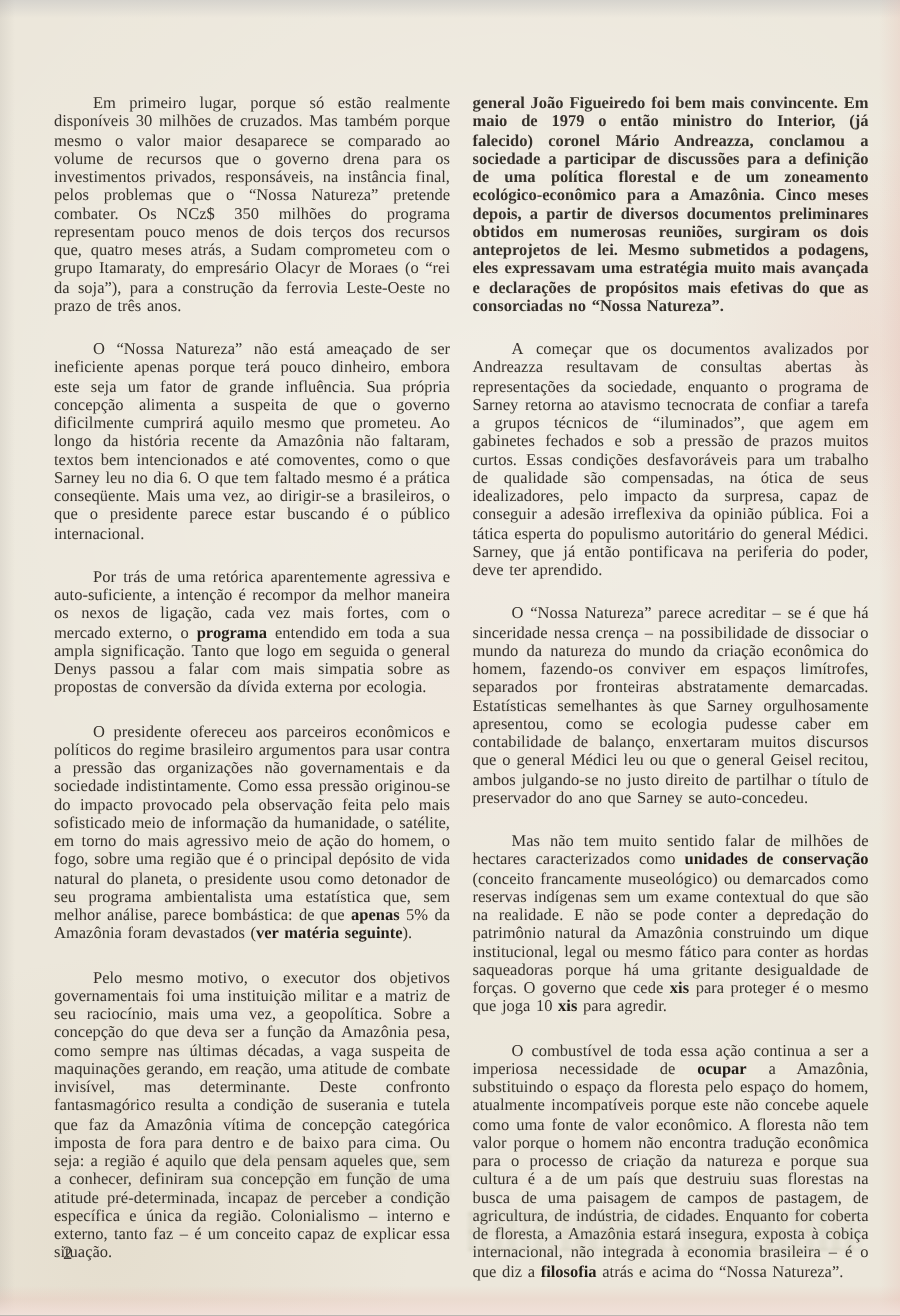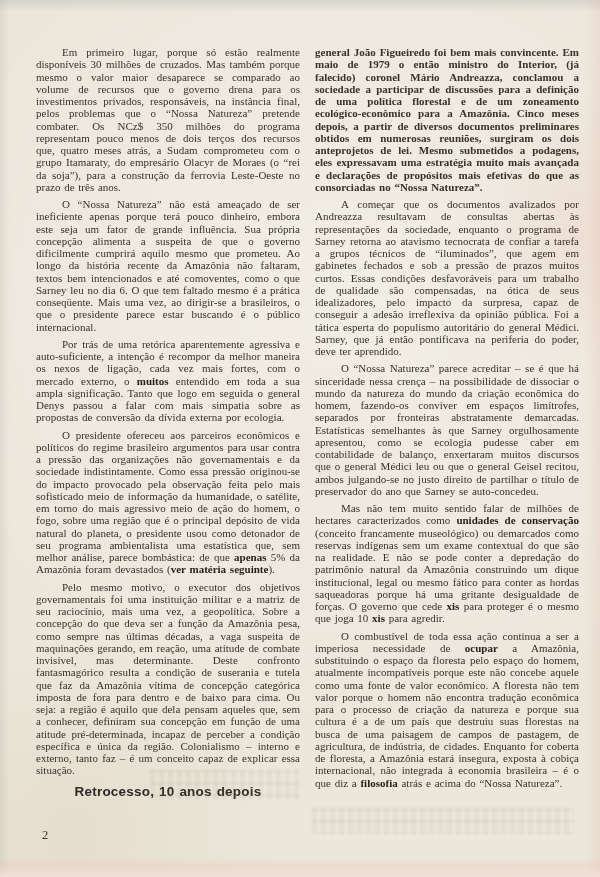--- a/index.html
+++ b/index.html
@@ -20,21 +20,21 @@
     background:linear-gradient(to top, rgba(242,224,218,0.9), rgba(233,196,186,0.35) 55%, rgba(233,196,186,0));}
   .edge-left{position:absolute;top:0;left:0;width:10px;height:877px;
     background:linear-gradient(to right, rgba(150,145,138,0.16), rgba(150,145,138,0));}
   .edge-right{position:absolute;top:0;right:0;width:14px;height:877px;
     background:linear-gradient(to left, rgba(228,188,178,0.30), rgba(228,188,178,0));}
 
   .col{position:absolute;top:46px;width:264px;text-align:justify;
     font-size:11px;line-height:12.25px;word-spacing:1px;hyphens:auto;}
   .col-left{left:36px;}
   .col-right{left:315px;}
-  .p{margin:0 0 5px;text-indent:26px;}
+  .p{margin:17px 0 5px;text-indent:26px;}
   .p.noindent{text-indent:0;font-weight:bold;}
   .p b{font-weight:bold;color:#241f1a;}
   .heading{font-family:"Liberation Sans","DejaVu Sans",sans-serif;font-weight:bold;
     font-size:13.5px;text-align:center;text-indent:0;margin:9px 0 3px;color:#2d2923;letter-spacing:0.2px;}
   .pageno{position:absolute;left:42px;top:828px;font-size:12.5px;color:#3a352e;}
 
   .ghost{position:absolute;opacity:.42;filter:blur(1.1px);pointer-events:none;
     background:
       repeating-linear-gradient(90deg, rgba(128,138,104,0.20) 0 5px, rgba(128,138,104,0) 5px 9px),
       repeating-linear-gradient(180deg, rgba(128,138,104,0.22) 0 3px, rgba(128,138,104,0) 3px 12px);}
@@ -48,24 +48,23 @@
 <div class="page">
 
   <div class="edge-top"></div>
   <div class="edge-left"></div>
   <div class="edge-right"></div>
   <div class="edge-bottom"></div>
 
   <div class="col col-left">
     <p class="p">Em primeiro lugar, porque só estão realmente disponíveis 30 milhões de cruzados. Mas também porque mesmo o valor maior desaparece se comparado ao volume de recursos que o governo drena para os investimentos privados, responsáveis, na instância final, pelos problemas que o “Nossa Natureza” pretende combater. Os NCz$ 350 milhões do programa representam pouco menos de dois terços dos recursos que, quatro meses atrás, a Sudam comprometeu com o grupo Itamaraty, do empresário Olacyr de Moraes (o “rei da soja”), para a construção da ferrovia Leste-Oeste no prazo de três anos.</p>
     <p class="p">O “Nossa Natureza” não está ameaçado de ser ineficiente apenas porque terá pouco dinheiro, embora este seja um fator de grande influência. Sua própria concepção alimenta a suspeita de que o governo dificilmente cumprirá aquilo mesmo que prometeu. Ao longo da história recente da Amazônia não faltaram, textos bem intencionados e até comoventes, como o que Sarney leu no dia 6. O que tem faltado mesmo é a prática conseqüente. Mais uma vez, ao dirigir-se a brasileiros, o que o presidente parece estar buscando é o público internacional.</p>
-    <p class="p">Por trás de uma retórica aparentemente agressiva e auto-suficiente, a intenção é recompor da melhor maneira os nexos de ligação, cada vez mais fortes, com o mercado externo, o <b>muitos</b> entendido em toda a sua ampla significação. Tanto que logo em seguida o general Denys passou a falar com mais simpatia sobre as propostas de conversão da dívida externa por ecologia.</p>
+    <p class="p">Por trás de uma retórica aparentemente agressiva e auto-suficiente, a intenção é recompor da melhor maneira os nexos de ligação, cada vez mais fortes, com o mercado externo, o <b>programa</b> entendido em toda a sua ampla significação. Tanto que logo em seguida o general Denys passou a falar com mais simpatia sobre as propostas de conversão da dívida externa por ecologia.</p>
     <p class="p">O presidente ofereceu aos parceiros econômicos e políticos do regime brasileiro argumentos para usar contra a pressão das organizações não governamentais e da sociedade indistintamente. Como essa pressão originou-se do impacto provocado pela observação feita pelo mais sofisticado meio de informação da humanidade, o satélite, em torno do mais agressivo meio de ação do homem, o fogo, sobre uma região que é o principal depósito de vida natural do planeta, o presidente usou como detonador de seu programa ambientalista uma estatística que, sem melhor análise, parece bombástica: de que <b>apenas</b> 5% da Amazônia foram devastados (<b>ver matéria seguinte</b>).</p>
     <p class="p">Pelo mesmo motivo, o executor dos objetivos governamentais foi uma instituição militar e a matriz de seu raciocínio, mais uma vez, a geopolítica. Sobre a concepção do que deva ser a função da Amazônia pesa, como sempre nas últimas décadas, a vaga suspeita de maquinações gerando, em reação, uma atitude de combate invisível, mas determinante. Deste confronto fantasmagórico resulta a condição de suserania e tutela que faz da Amazônia vítima de concepção categórica imposta de fora para dentro e de baixo para cima. Ou seja: a região é aquilo que dela pensam aqueles que, sem a conhecer, definiram sua concepção em função de uma atitude pré-determinada, incapaz de perceber a condição específica e única da região. Colonialismo – interno e externo, tanto faz – é um conceito capaz de explicar essa situação.</p>
-    <h3 class="heading">Retrocesso, 10 anos depois</h3>
   </div>
 
   <div class="col col-right">
     <p class="p noindent">general João Figueiredo foi bem mais convincente. Em maio de 1979 o então ministro do Interior, (já falecido) coronel Mário Andreazza, conclamou a sociedade a participar de discussões para a definição de uma política florestal e de um zoneamento ecológico-econômico para a Amazônia. Cinco meses depois, a partir de diversos documentos preliminares obtidos em numerosas reuniões, surgiram os dois anteprojetos de lei. Mesmo submetidos a podagens, eles expressavam uma estratégia muito mais avançada e declarações de propósitos mais efetivas do que as consorciadas no “Nossa Natureza”.</p>
     <p class="p">A começar que os documentos avalizados por Andreazza resultavam de consultas abertas às representações da sociedade, enquanto o programa de Sarney retorna ao atavismo tecnocrata de confiar a tarefa a grupos técnicos de “iluminados”, que agem em gabinetes fechados e sob a pressão de prazos muitos curtos. Essas condições desfavoráveis para um trabalho de qualidade são compensadas, na ótica de seus idealizadores, pelo impacto da surpresa, capaz de conseguir a adesão irreflexiva da opinião pública. Foi a tática esperta do populismo autoritário do general Médici. Sarney, que já então pontificava na periferia do poder, deve ter aprendido.</p>
     <p class="p">O “Nossa Natureza” parece acreditar – se é que há sinceridade nessa crença – na possibilidade de dissociar o mundo da natureza do mundo da criação econômica do homem, fazendo-os conviver em espaços limítrofes, separados por fronteiras abstratamente demarcadas. Estatísticas semelhantes às que Sarney orgulhosamente apresentou, como se ecologia pudesse caber em contabilidade de balanço, enxertaram muitos discursos que o general Médici leu ou que o general Geisel recitou, ambos julgando-se no justo direito de partilhar o título de preservador do ano que Sarney se auto-concedeu.</p>
     <p class="p">Mas não tem muito sentido falar de milhões de hectares caracterizados como <b>unidades de conservação</b> (conceito francamente museológico) ou demarcados como reservas indígenas sem um exame contextual do que são na realidade. E não se pode conter a depredação do patrimônio natural da Amazônia construindo um dique institucional, legal ou mesmo fático para conter as hordas saqueadoras porque há uma gritante desigualdade de forças. O governo que cede <b>xis</b> para proteger é o mesmo que joga 10 <b>xis</b> para agredir.</p>
     <p class="p">O combustível de toda essa ação continua a ser a imperiosa necessidade de <b>ocupar</b> a Amazônia, substituindo o espaço da floresta pelo espaço do homem, atualmente incompatíveis porque este não concebe aquele como uma fonte de valor econômico. A floresta não tem valor porque o homem não encontra tradução econômica para o processo de criação da natureza e porque sua cultura é a de um país que destruiu suas florestas na busca de uma paisagem de campos de pastagem, de agricultura, de indústria, de cidades. Enquanto for coberta de floresta, a Amazônia estará insegura, exposta à cobiça internacional, não integrada à economia brasileira – é o que diz a <b>filosofia</b> atrás e acima do “Nossa Natureza”.</p>
   </div>
 

